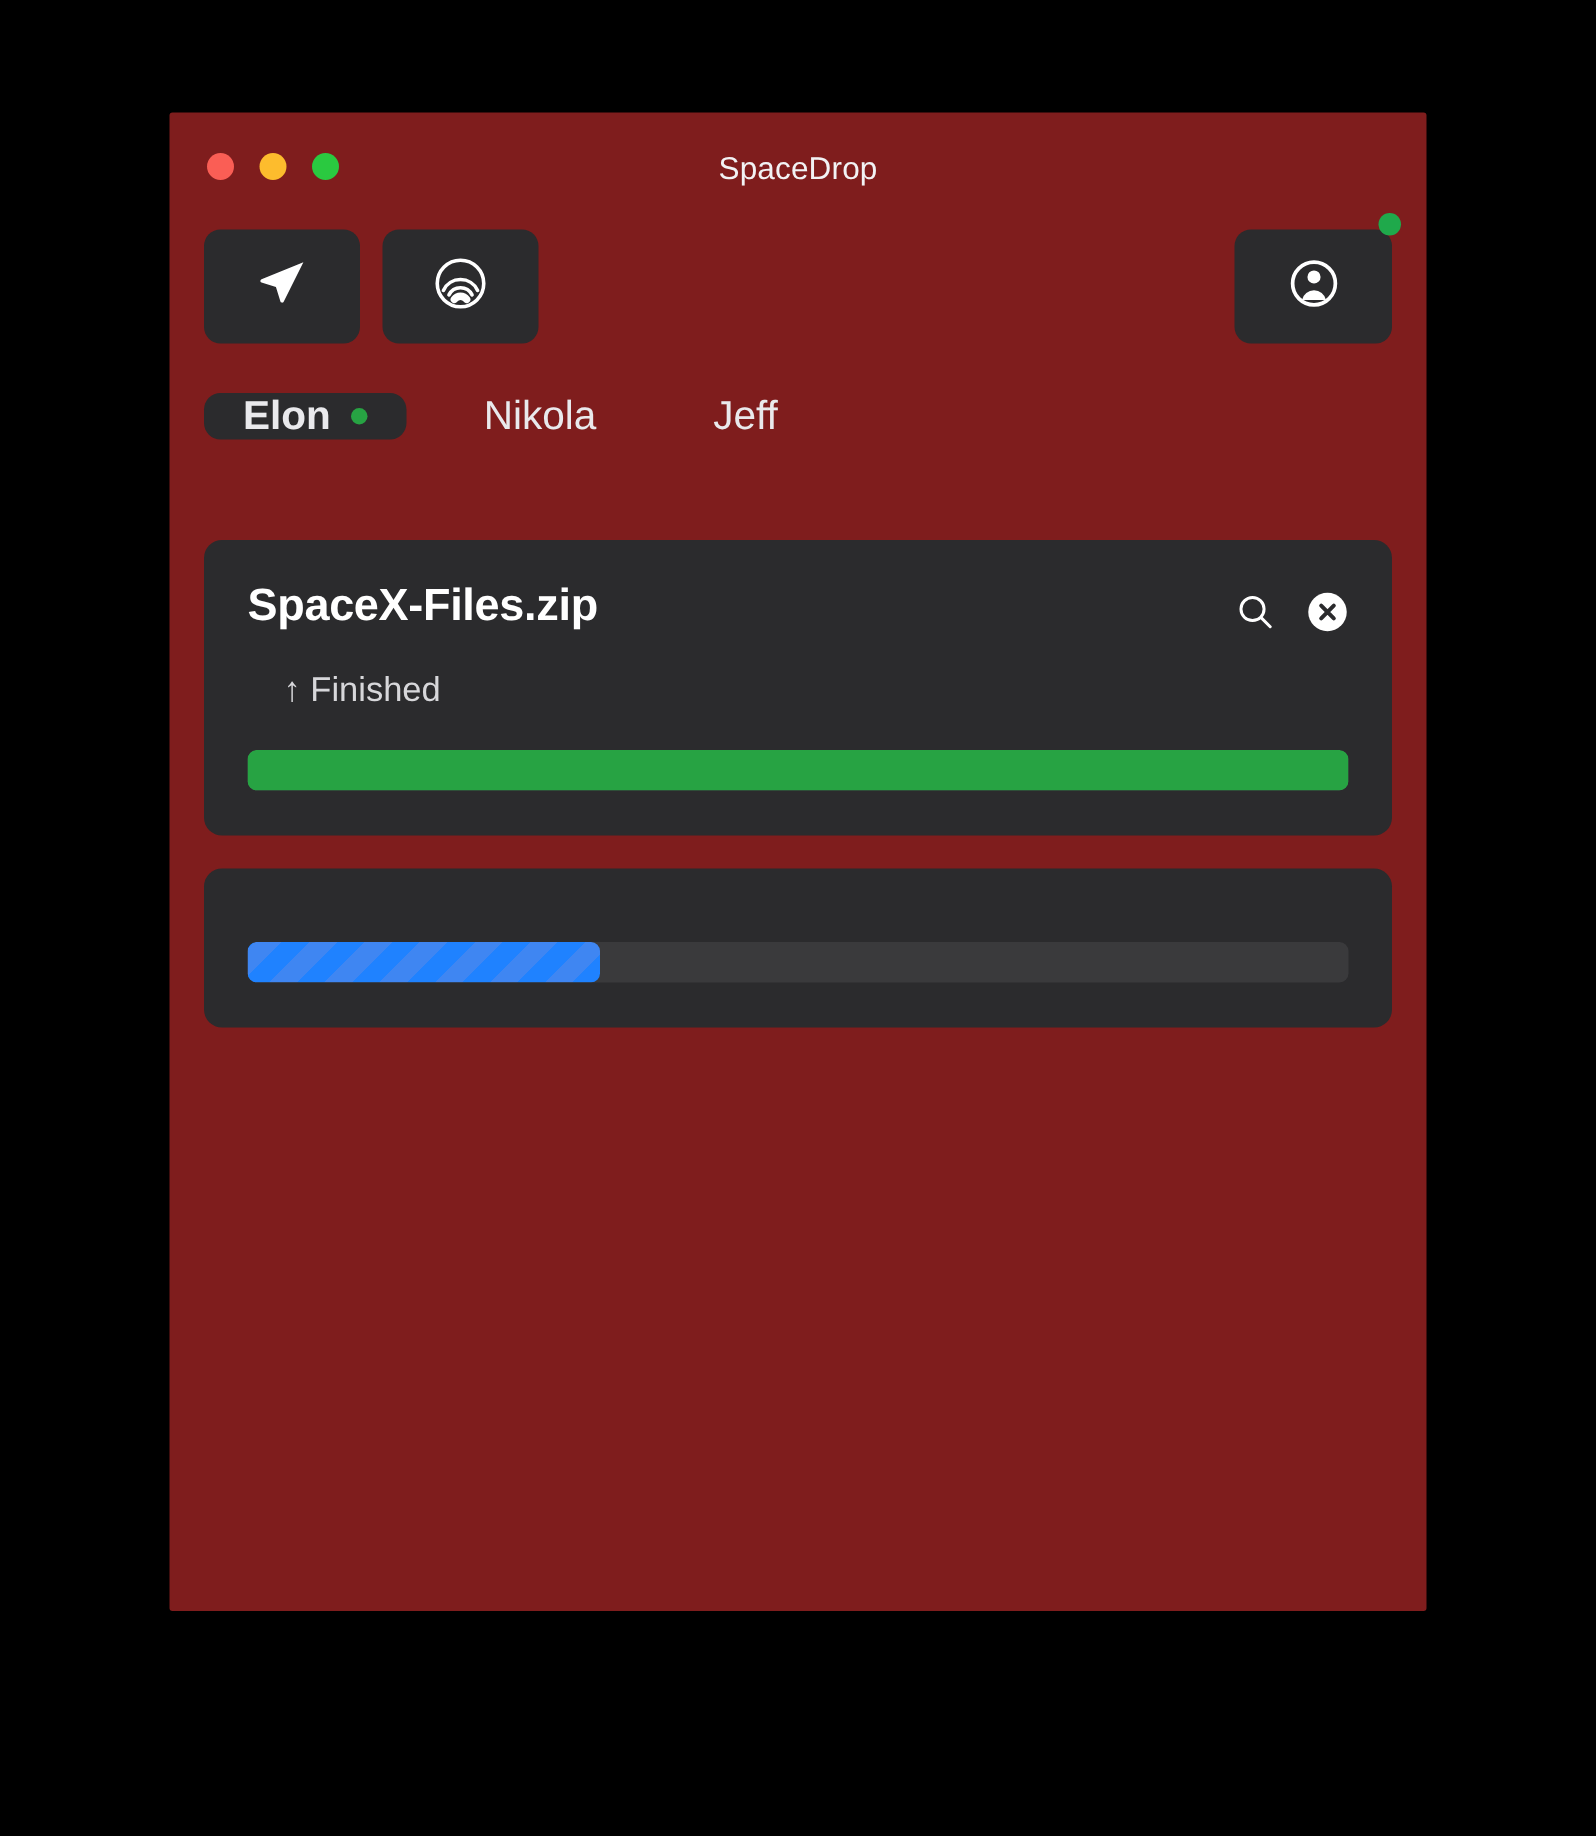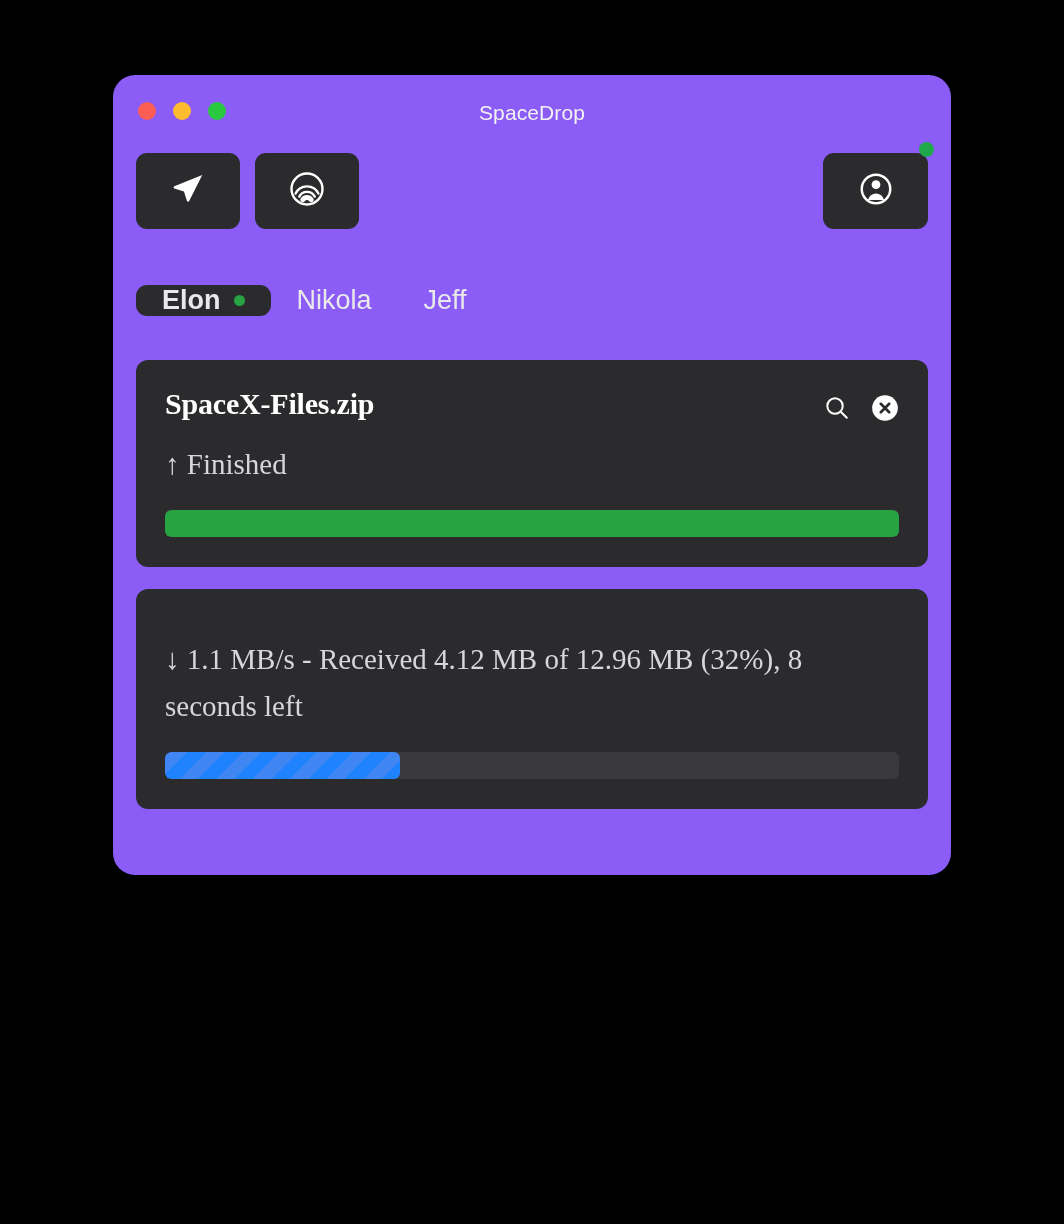--- a/index.html
+++ b/index.html
@@ -13,23 +13,23 @@
   body {
     font-family: "Liberation Sans", sans-serif;
     -webkit-font-smoothing: antialiased;
   }
 
   #app-window {
     position: absolute;
     left: 113px;
     top: 75px;
     width: 838px;
-    height: 800px;
-    background: #8b5cf6;
-    border-radius: 22px;
+    height: 999px;
+    background: #7f1d1d;
+    border-radius: 2px;
     overflow: hidden;
   }
 
   
   #titlebar {
     position: relative;
     height: 78px;
   }
   #traffic-lights {
     position: absolute;
@@ -90,22 +90,23 @@
     width: 15px;
     height: 15px;
     border-radius: 50%;
     background: #1fa94b;
   }
 
   
   #tabbar {
     margin: 27px 23px 0 23px;
     display: flex;
-    align-items: center;
+    align-items: flex-start;
     height: 76px;
+    gap: 26px;
   }
   .tab {
     display: flex;
     align-items: center;
     gap: 13px;
     padding: 0 26px;
     border-radius: 11px;
     color: #e9e9ec;
     font-size: 27px;
     cursor: pointer;
@@ -122,21 +123,20 @@
     background: #27a343;
     flex: none;
   }
 
   
   #cards {
     margin: 22px 23px 0 23px;
     display: flex;
     flex-direction: column;
     gap: 22px;
-    font-family: Liberation Serif, serif;
   }
   .card {
     background: #2b2b2d;
     border-radius: 12px;
     padding: 28px 29px 30px 29px;
   }
   .card-head {
     display: flex;
     align-items: flex-start;
     justify-content: space-between;
@@ -155,23 +155,24 @@
     padding-top: 6px;
   }
   .icon-btn {
     cursor: pointer;
     display: flex;
     align-items: center;
     justify-content: center;
   }
   .card-status {
     color: #d7d7da;
-    font-size: 29px;
+    font-size: 23px;
     line-height: 1.64;
     margin-top: 19px;
+    margin-left: 24px;
   }
   .progress-track {
     margin-top: 21px;
     height: 27px;
     background: #3a3a3c;
     border-radius: 6px;
     overflow: hidden;
   }
   .progress-fill-solid {
     height: 100%;
@@ -272,21 +273,20 @@
           </span>
         </div>
       </div>
       <div class="card-status">↑ Finished</div>
       <div class="progress-track">
         <div class="progress-fill-solid" style="width:100%"></div>
       </div>
     </div>
 
     <div class="card">
-      <div class="card-status">↓ 1.1 MB/s - Received 4.12 MB of 12.96 MB (32%), 8 seconds left</div>
       <div class="progress-track">
         <div class="progress-fill-striped" style="width:32%"></div>
       </div>
     </div>
 
   </div>
 
 </div>
 
 </body></html>

